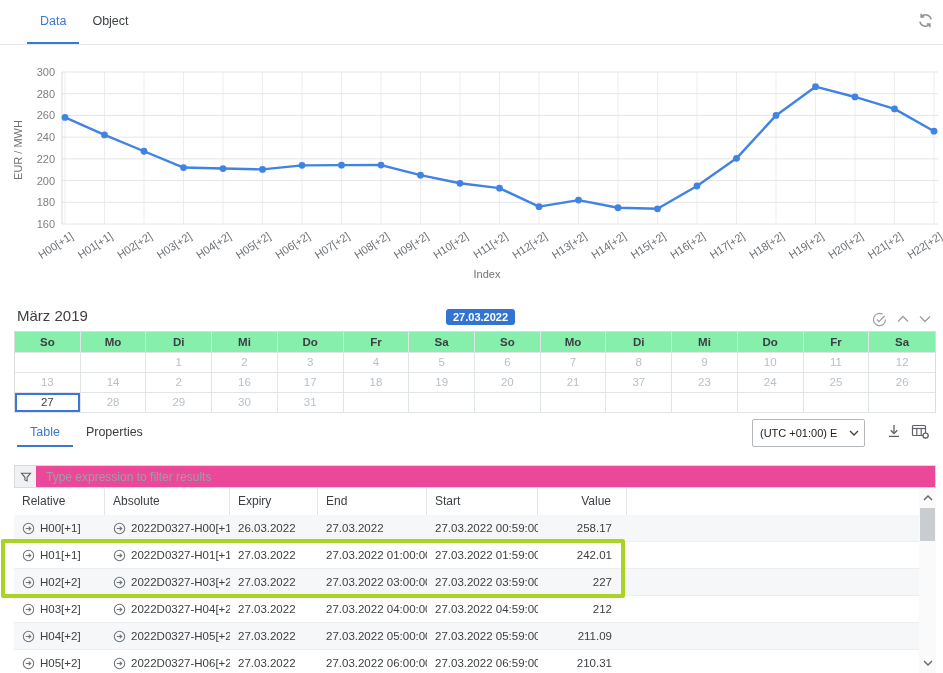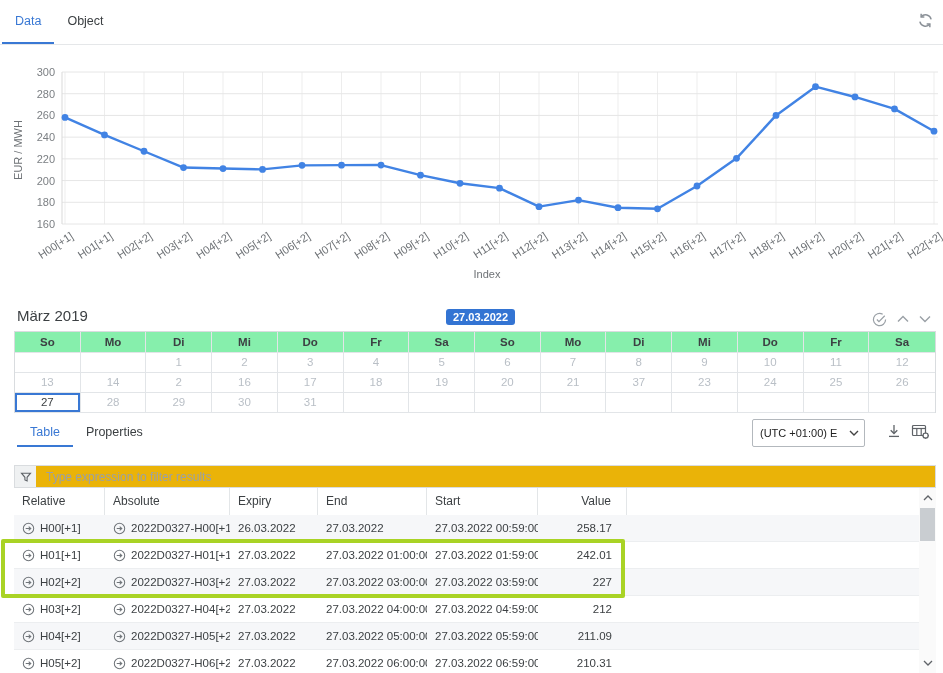--- a/index.html
+++ b/index.html
@@ -1,21 +1,21 @@
 <!DOCTYPE html>
 <html><head>
 <meta charset="utf-8">
 <style>
   html,body{margin:0;padding:0;background:#fff;}
   #app{position:relative;width:943px;height:673px;background:#fff;overflow:hidden;
        font-family:"Liberation Sans","DejaVu Sans",sans-serif;color:#3c4043;}
 
   
   .tabbar{position:absolute;left:0;top:0;width:943px;height:45px;border-bottom:1px solid #e5e7e9;
-          display:flex;align-items:flex-end;padding-left:2px;box-sizing:border-box;}
+          display:flex;align-items:flex-end;padding-left:27px;box-sizing:border-box;}
   .tab{padding:0 13px;height:44px;display:flex;align-items:center;font-size:12.5px;color:#3c4043;
        border-bottom:2px solid transparent;box-sizing:border-box;cursor:pointer;}
   .tab.active{color:#3978d4;border-bottom-color:#3978d4;}
   .iconbtn{position:absolute;background:none;border:none;padding:0;cursor:pointer;line-height:0;}
   .refresh{right:9px;top:12px;}
 
   
   #chart{position:absolute;left:0;top:60px;}
   #chart text{font-family:"Liberation Sans","DejaVu Sans",sans-serif;}
 
@@ -42,21 +42,21 @@
   .tz-select{position:absolute;left:752px;top:419px;width:113px;height:28px;border:1px solid #b3b8bd;
              border-radius:2px;display:flex;align-items:center;box-sizing:border-box;background:#fff;
              font-size:11px;color:#222;cursor:pointer;}
   .tz-select span{padding-left:7px;white-space:nowrap;overflow:hidden;flex:1;}
   .tz-select svg{margin-right:5px;flex:none;}
   .dl-btn{left:886px;top:423px;}
   .tset-btn{left:911px;top:423px;}
 
   
   .filterbar{position:absolute;left:14px;top:465px;width:922px;height:23px;border:1px solid #d9dcdf;
-             box-sizing:border-box;display:flex;align-items:center;background:#eab308;}
+             box-sizing:border-box;display:flex;align-items:center;background:#ec4899;}
   .filter-iconbox{width:21px;height:21px;background:#eff1f2;display:flex;align-items:center;
                   justify-content:center;cursor:pointer;flex:none;}
   .filterbar input{border:none;outline:none;flex:1;font-size:12px;color:#333;padding:0 0 0 10px;
                    font-family:inherit;background:transparent;}
   .filterbar input::placeholder{color:#9aa0a6;}
 
   
   .grid-cols{display:grid;grid-template-columns:91px 125px 88px 109px 111px 89px 1fr;}
   .thead{position:absolute;left:14px;top:488px;width:905px;border-bottom:1px solid #d4d7da;
          box-sizing:border-box;}

